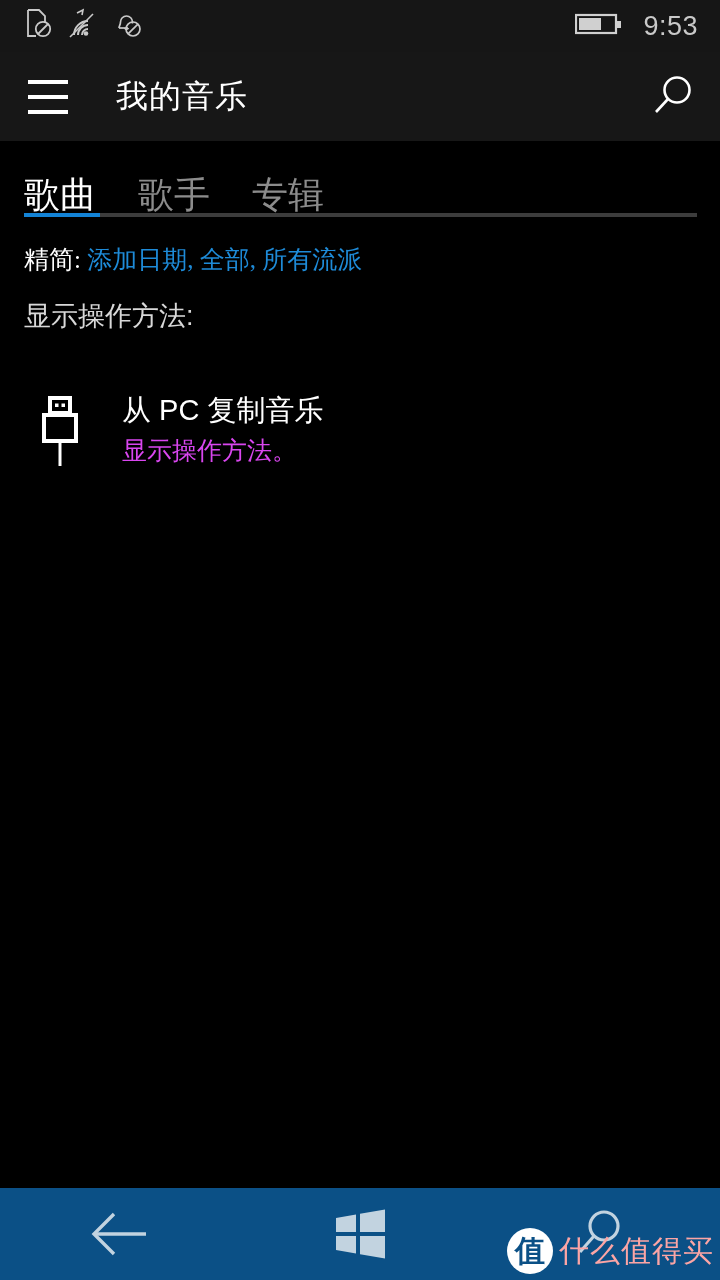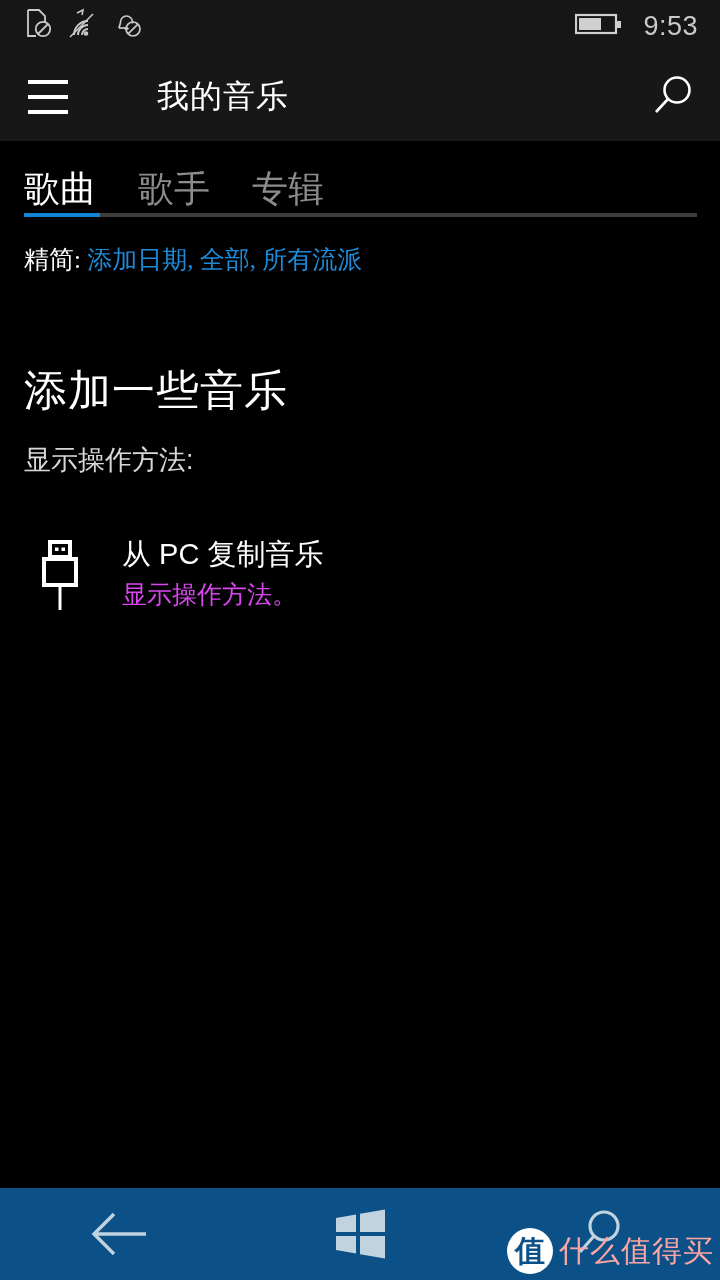--- a/index.html
+++ b/index.html
@@ -20,38 +20,38 @@
   }
   .status-left{ display:flex; align-items:center; gap:14px; }
   .status-right{ display:flex; align-items:center; gap:20px;text-align:center; }
   .sb-icon{ display:block; }
   #clock{ color:#c9c9c9; font-size:27px; letter-spacing:.5px; line-height:1; }
 
   
   #app-bar{
     position:absolute; top:52px; left:0; width:720px; height:89px;
     background:#171717;
-    display:flex; align-items:center;gap:41px;
+    display:flex; align-items:center;
   }
   #menu-button{
     width:96px; height:89px; display:flex; flex-direction:column;
     align-items:center; justify-content:center; gap:11px;
   }
   #menu-button i{ display:block; width:40px; height:4px; background:#fff; }
   #page-title{
     color:#fff; font-size:32px; margin-left:20px; letter-spacing:1px;
     flex:1;
   }
   #search-button{ width:96px; height:89px; display:flex; align-items:center; justify-content:center; }
 
   
   #content{ position:absolute; top:141px; left:0; width:720px; bottom:92px; background:#000; }
 
   #tabs{ display:flex; align-items:flex-end; padding-left:24px; height:72px; }
-  .tab{ font-size:36px; margin-right:42px; line-height:1; padding-bottom:6px; }
+  .tab{ font-size:36px; margin-right:42px; line-height:1; }
   .tab.active{ color:#ffffff; }
   .tab.inactive{ color:#8c8c8c; }
 
   #tab-rule{ position:relative; margin:0 23px 0 24px; height:4px; background:#3c3c3c; }
   #tab-rule-active{ position:absolute; left:0; top:0; width:76px; height:4px; background:#1383d6; }
 
   #filter-row{ margin:26px 0 0 24px; font-size:25px; color:#ffffff;font-family:Liberation Serif, serif; }
   #filter-row .links{ color:#1e8bd8; }
 
   #empty-title{ margin:86px 0 0 24px; color:#ffffff; font-size:43px; letter-spacing:1px; }
@@ -159,21 +159,20 @@
 
     <div id="tab-rule">
       <div id="tab-rule-active"></div>
     </div>
 
     <div id="filter-row">
       <span>精简:</span>
       <span class="links">添加日期, 全部, 所有流派</span>
     </div>
 
-    <div id="empty-title">添加一些音乐</div>
     <div id="empty-sub">显示操作方法:</div>
 
     <div id="howto-row">
       <div id="usb-icon">
         <svg width="46" height="74" viewBox="0 0 46 74">
           <rect x="13" y="2" width="20" height="15" fill="none" stroke="#ffffff" stroke-width="4"></rect>
           <rect x="18" y="7.5" width="3.5" height="3.5" fill="#ffffff"></rect>
           <rect x="24.5" y="7.5" width="3.5" height="3.5" fill="#ffffff"></rect>
           <rect x="7" y="19" width="32" height="26" fill="none" stroke="#ffffff" stroke-width="4"></rect>
           <line x1="23" y1="45" x2="23" y2="70" stroke="#ffffff" stroke-width="3"></line>

